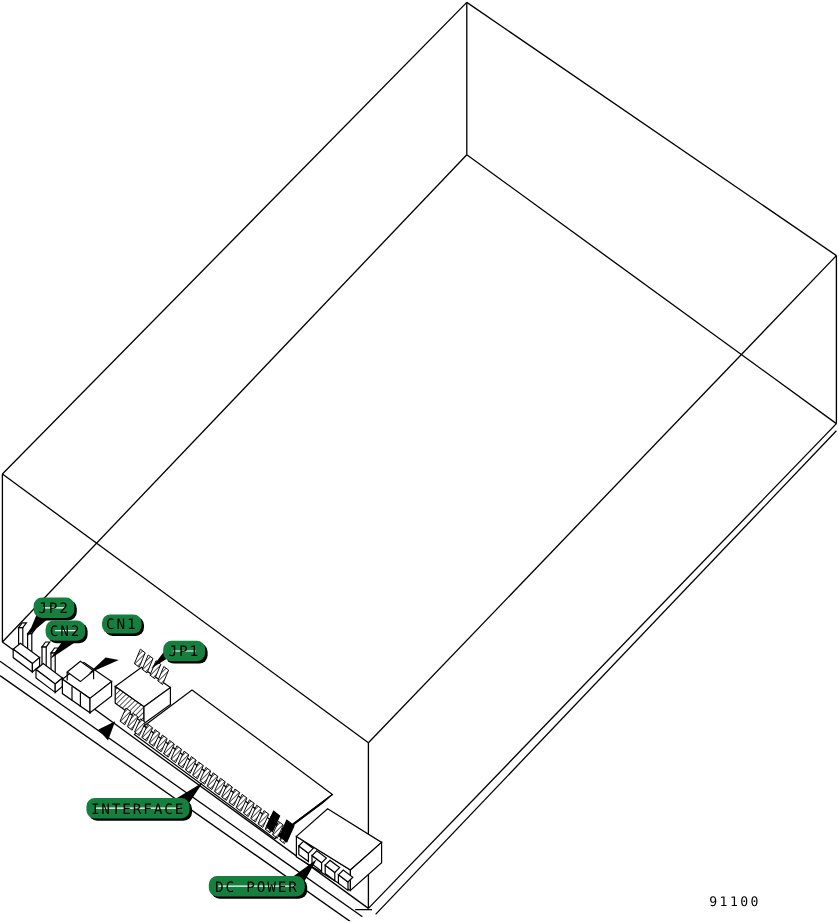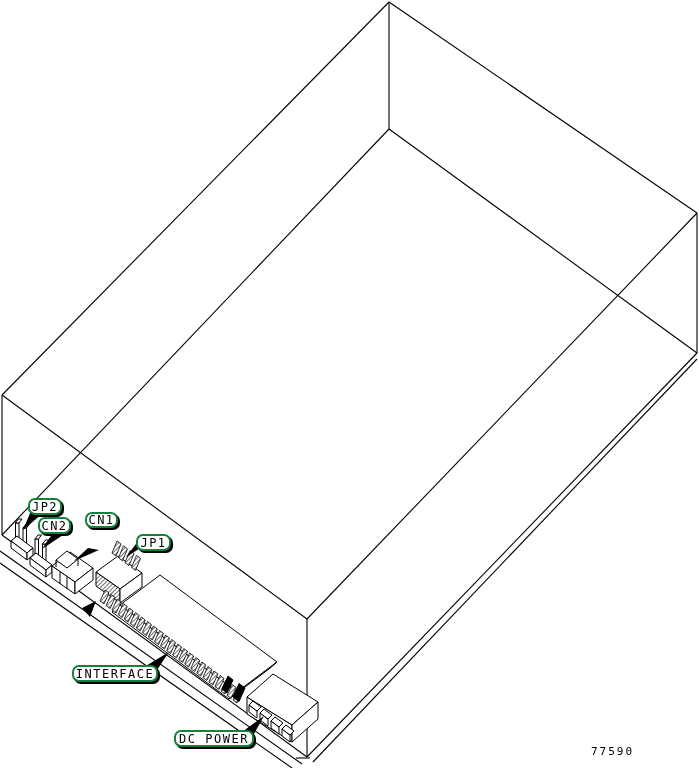--- a/index.html
+++ b/index.html
@@ -1,19 +1,19 @@
 <!DOCTYPE html>
 <html><head>
 <meta charset="utf-8">
 <style>
   html,body{margin:0;padding:0;background:#fff;}
   #stage{position:relative;width:699px;height:768px;background:#fff;overflow:hidden;
          font-family:"DejaVu Sans Mono","Liberation Mono",monospace;}
   #stage svg{position:absolute;left:0;top:0;}
-  .callout{position:absolute;box-sizing:border-box;background:#fff;border:2px solid #15803d;
+  .callout{position:absolute;box-sizing:border-box;background:#fff;border:8px solid #15803d;
            border-radius:7px;box-shadow:2px 2px 0 0 #000;display:flex;align-items:center;
            justify-content:center;font-size:12px;letter-spacing:1.5px;color:#000;
            white-space:nowrap;z-index:3;}
   .fignum{position:absolute;font-size:11px;letter-spacing:2px;color:#000;z-index:3;}
 </style>
 </head>
 <body>
 
 <div id="stage">
 
@@ -167,14 +167,14 @@
   <div class="callout" style="left:136px;top:534px;width:35px;height:17px">
     <span>JP1</span>
   </div>
   <div class="callout" style="left:72px;top:665px;width:86px;height:17px">
     <span>INTERFACE</span>
   </div>
   <div class="callout" style="left:174px;top:730px;width:80px;height:17px">
     <span>DC POWER</span>
   </div>
 
-  <div class="fignum" style="left:591px;top:745px">77590</div>
+  <div class="fignum" style="left:591px;top:745px">91100</div>
 </div>
 
 </body></html>

